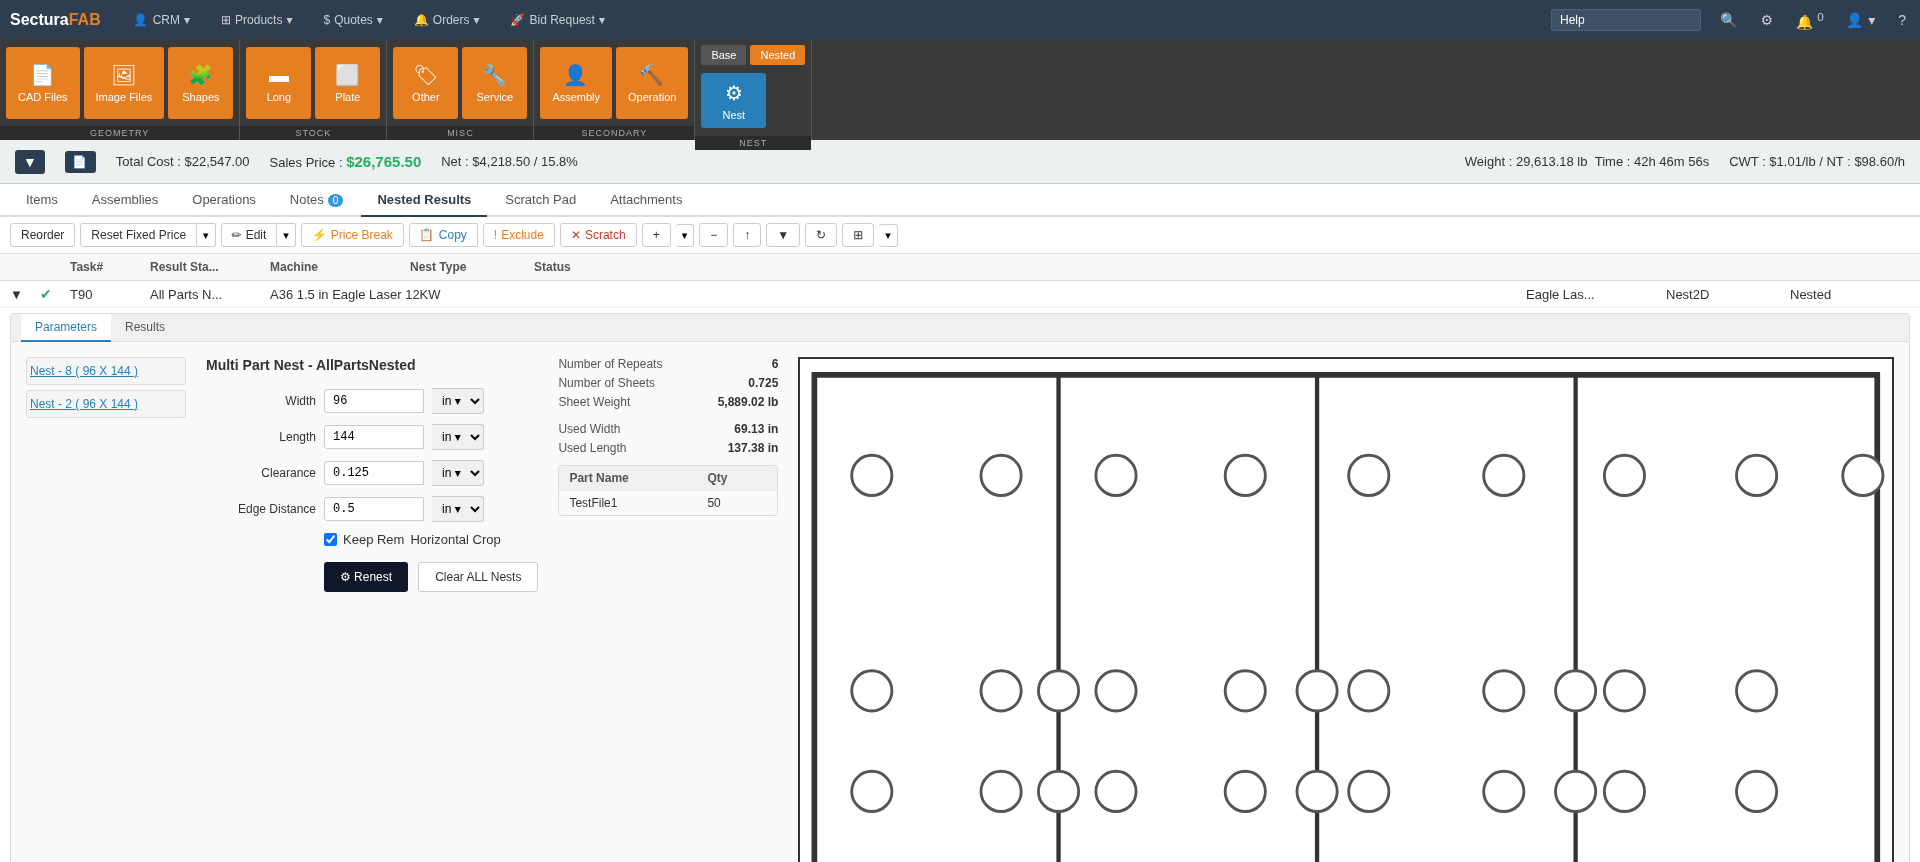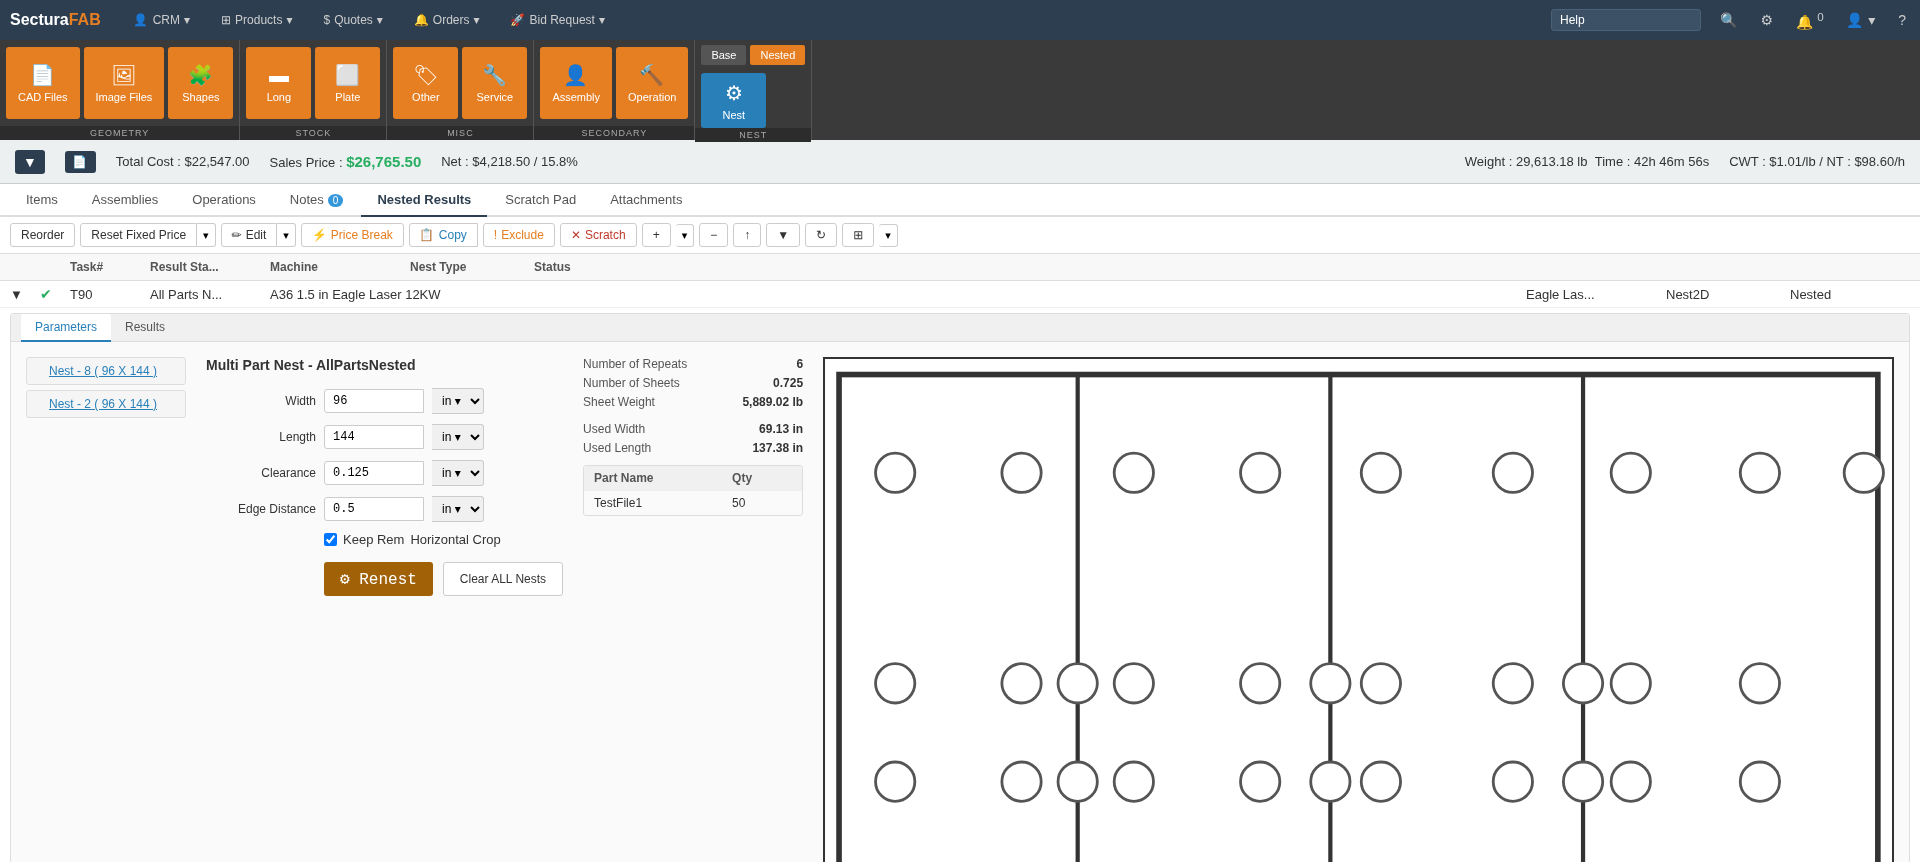--- a/index.html
+++ b/index.html
@@ -282,21 +282,21 @@
     
     .nest-list-sidebar {
       min-width: 160px;
       display: flex;
       flex-direction: column;
       gap: 5px;
     }
     .nest-list-item {
       background: #f5f5f5;
       border: 1px solid #ddd;
-      padding: 6px 22px;
+      padding: 6px 3px;
       font-size: 12px;
       cursor: pointer;
       border-radius: 3px;
       color: #2980b9;
       text-decoration: underline;
     }
 
     
     .nest-form {
       min-width: 280px;
@@ -343,28 +343,27 @@
       margin-bottom: 10px;
       margin-left: 118px;
     }
     .form-buttons {
       display: flex;
       gap: 10px;
       margin-top: 15px;
       margin-left: 118px;
     }
     .renest-btn {
-      background: #a16207;
+      background: #0f172a;
       color: white;
       border: none;
       padding: 7px 16px;
-      font-size: 16px;
-      cursor: pointer;
-      border-radius: 3px;
-      font-family: Liberation Mono, monospace;
+      font-size: 12px;
+      cursor: pointer;
+      border-radius: 3px;
     }
     .clear-btn {
       background: white;
       color: #333;
       border: 1px solid #ccc;
       padding: 7px 16px;
       font-size: 12px;
       cursor: pointer;
       border-radius: 3px;
     }
@@ -498,21 +497,21 @@
       </button>
       <button class="icon-btn">
         <span class="icon-sym">🔨</span>
         <span>Operation</span>
       </button>
     </div>
     <div class="icon-group-label">SECONDARY</div>
   </div>
 
   <div class="icon-group">
-    <div class="icon-items" style="padding-bottom:0;">
+    <div class="icon-items" style="padding-bottom:8px;">
       <div style="display:flex;flex-direction:column;align-items:flex-start;gap:4px;">
         <div style="display:flex;gap:4px;margin-bottom:4px;">
           <button class="base-btn">Base</button>
           <button class="nested-btn">Nested</button>
         </div>
         <button class="icon-btn active" style="height:55px;">
           <span class="icon-sym">⚙</span>
           <span>Nest</span>
         </button>
       </div>

